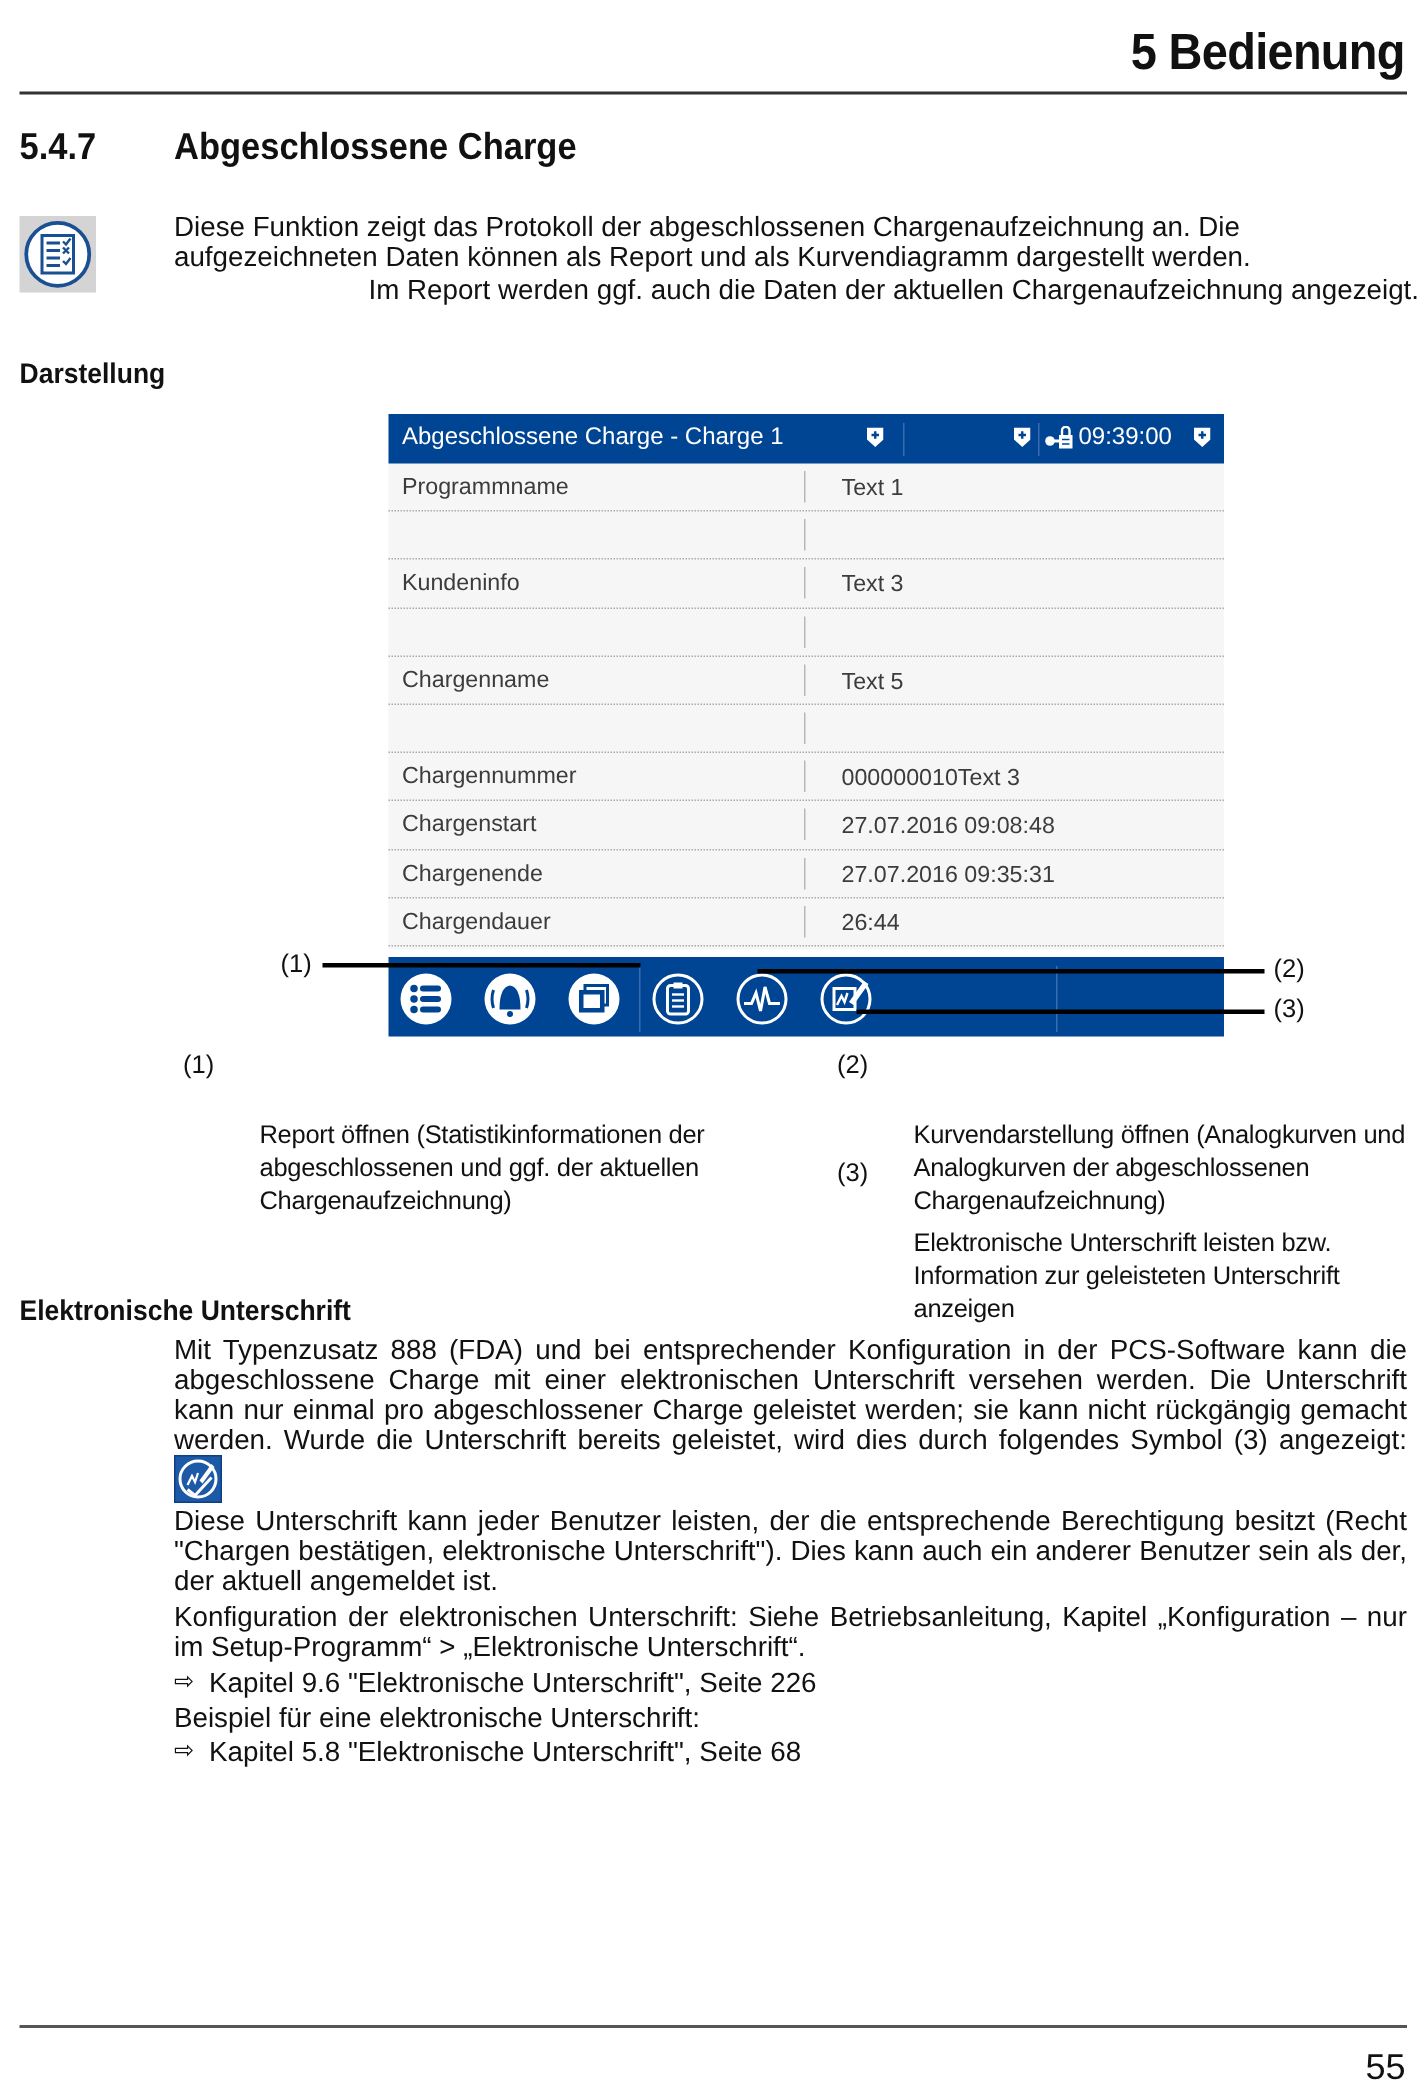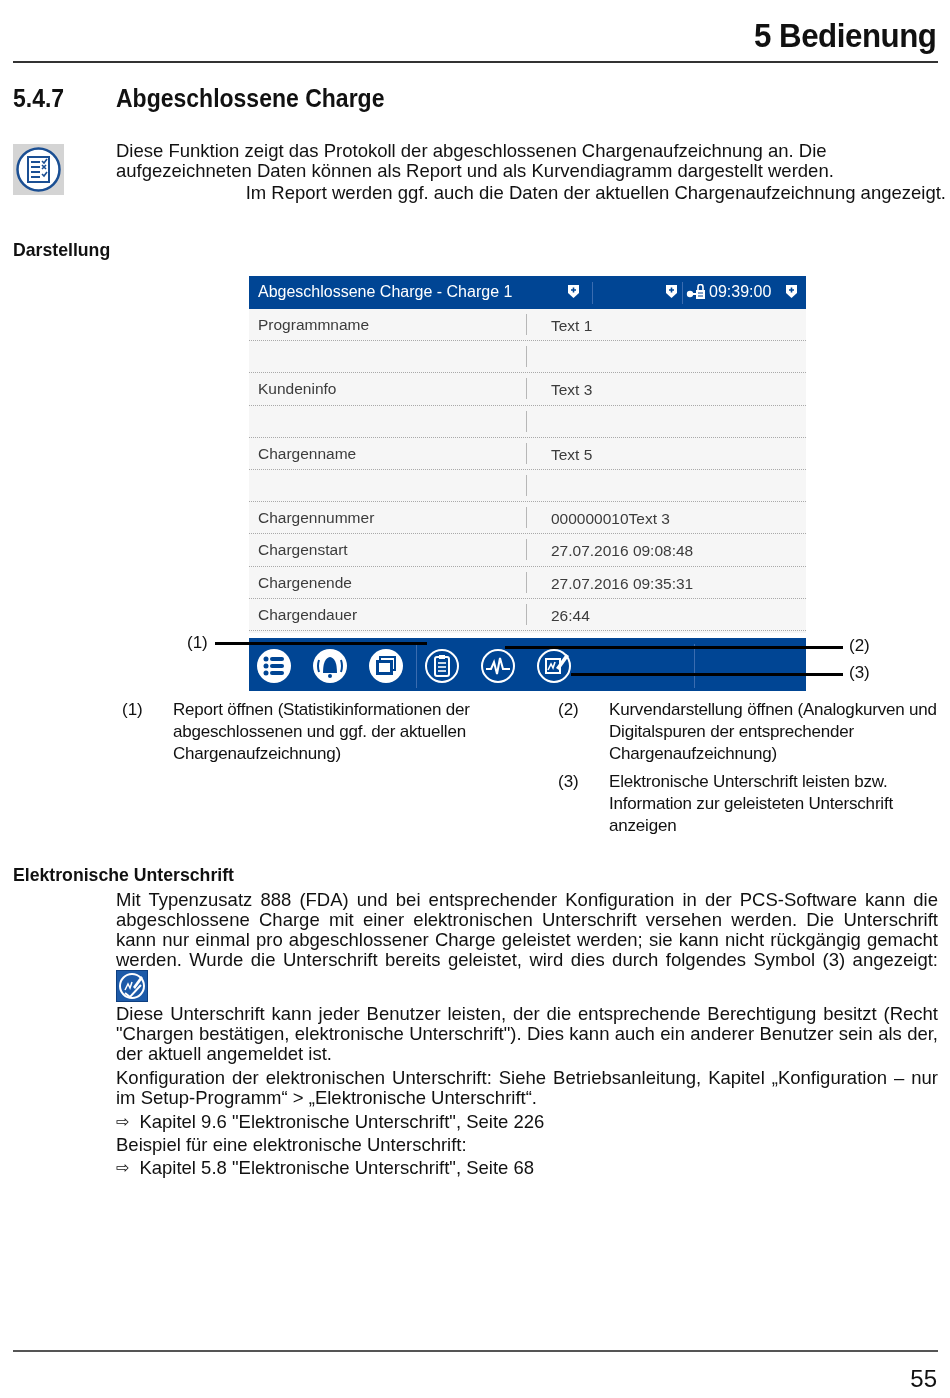--- a/index.html
+++ b/index.html
@@ -15,42 +15,42 @@
 
   .func-icon { left:13px; top:144px; width:51px; height:51px; background:#d4d4d4; }
   .body-text { font-size:18.5px; line-height:20px; }
   .intro { left:116px; top:141px; width:830px; }
   .intro p { margin:0; }
   .intro p + p { margin-top:2px;text-align:right; }
 
   .subhead { font-size:19px; font-weight:bold; transform:scaleX(0.93); transform-origin:left center; white-space:nowrap; }
 
   
-  .screen { left:249px; top:276px; width:557px; height:357px; background:#f6f6f6; }
+  .screen { left:259px; top:276px; width:557px; height:357px; background:#f6f6f6; }
   .screen-header { position:absolute; left:0; top:0; width:557px; height:33px; background:#004594; color:#fff; }
   .screen-title { position:absolute; left:9px; top:7px; font-size:16px; }
   .hdr-pin { position:absolute; top:9px; width:11px; height:13px; }
   .hdr-sep { position:absolute; top:6px; width:1px; height:22px; background:#3a6cb0; }
   .hdr-time { position:absolute; left:460px; top:7px; font-size:16px; }
   .rows { position:absolute; left:0; top:33px; width:557px; }
   .row { position:relative; height:32.2px; border-bottom:1px dotted #a9a9a9; box-sizing:border-box; }
   .row .lbl { position:absolute; left:9px; top:7px; font-size:15.5px; color:#3c3c3c; }
   .row .val { position:absolute; left:302px; top:8px; font-size:15.5px; color:#3c3c3c;text-align:center; }
   .row .vsep { position:absolute; left:277px; top:5px; width:1px; height:21px; background:#b7b7b7; }
   .toolbar { position:absolute; left:0; top:362px; width:557px; height:53px; background:#004594; }
   .tb-btn { position:absolute; top:10px; width:36px; height:36px; }
   .tb-sep { position:absolute; top:6px; width:1px; height:44px; background:#3a6cb0; }
 
   
   .callout-label { font-size:17px; }
   .callout-line { height:3px; background:#000; }
 
   
   .legend-num { font-size:17px; }
-  .legend-text { font-size:17px; line-height:22px; letter-spacing:-0.2px; }
+  .legend-text { font-size:17px; line-height:22px; letter-spacing:-0.2px;margin-top:47px; }
 
   .esig { left:116px; width:822px; text-align:justify; }
   .para { margin:0; }
   .ref { display:flex; gap:10px; align-items:center; }
   .arrow { font-size:16px; }
   .inline-icon { display:inline-block; width:30px; height:30px; vertical-align:-6px; background:#1c5aa8; border:1px solid #0e3f80; }
 
   .page-num { right:13px; top:1365px; font-size:24px; }
 </style>
 </head>
@@ -220,21 +220,21 @@
 <div class="abs callout-label" style="left:187px; top:633px;">(1)</div>
 <div class="abs callout-line" style="left:215px; top:642px; width:212px;"></div>
 <div class="abs callout-label" style="left:849px; top:636px;">(2)</div>
 <div class="abs callout-line" style="left:505px; top:646px; width:338px;"></div>
 <div class="abs callout-label" style="left:849px; top:663px;">(3)</div>
 <div class="abs callout-line" style="left:571px; top:673px; width:272px;"></div>
 
 <div class="abs legend-num" style="left:122px; top:700px;">(1)</div>
 <div class="abs legend-text" style="left:173px; top:699px; width:340px;">Report öffnen (Statistikinformationen der abgeschlossenen und ggf. der aktuellen Chargenaufzeichnung)</div>
 <div class="abs legend-num" style="left:558px; top:700px;">(2)</div>
-<div class="abs legend-text" style="left:609px; top:699px; width:335px;">Kurvendarstellung öffnen (Analogkurven und Digitalspuren der entsprechender Chargenaufzeichnung)</div>
+<div class="abs legend-text" style="left:609px; top:699px; width:335px;">Kurvendarstellung öffnen (Analogkurven und Analogkurven der abgeschlossenen Chargenaufzeichnung)</div>
 <div class="abs legend-num" style="left:558px; top:772px;">(3)</div>
 <div class="abs legend-text" style="left:609px; top:771px; width:330px;">Elektronische Unterschrift leisten bzw. Information zur geleisteten Unterschrift anzeigen</div>
 
 <div class="abs subhead" style="left:13px; top:864px;">Elektronische Unterschrift</div>
 
 <div class="abs esig body-text" style="top:890px;">
   <p class="para"><span>Mit Typenzusatz 888 (FDA) und bei entsprechender Konfiguration in der PCS-Software kann die abgeschlossene Charge mit einer elektronischen Unterschrift versehen werden. Die Unterschrift kann nur einmal pro abgeschlossener Charge geleistet werden; sie kann nicht rückgängig gemacht werden. Wurde die Unterschrift bereits geleistet, wird dies durch folgendes Symbol (3) angezeigt:</span> <span class="inline-icon"><svg width="30" height="30" viewBox="0 0 30 30">
           <circle cx="15" cy="15" r="12" fill="none" stroke="#fff" stroke-width="2"></circle>
           <path d="M8 19 L11 13 L13 17 L15 11" fill="none" stroke="#fff" stroke-width="1.5"></path>
           <path d="M16 16 L24 5 L26 7 L18 18 Z" fill="#fff"></path>

